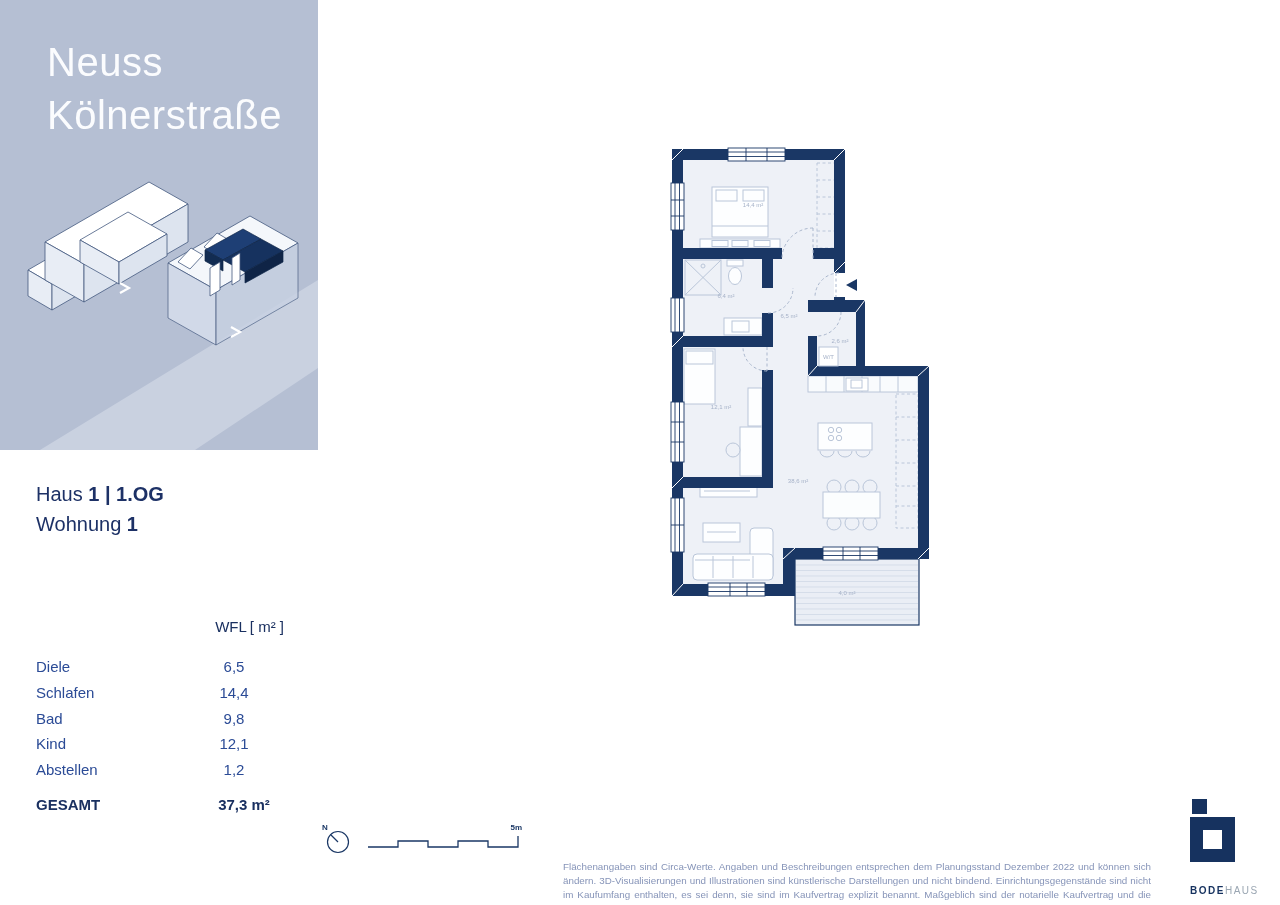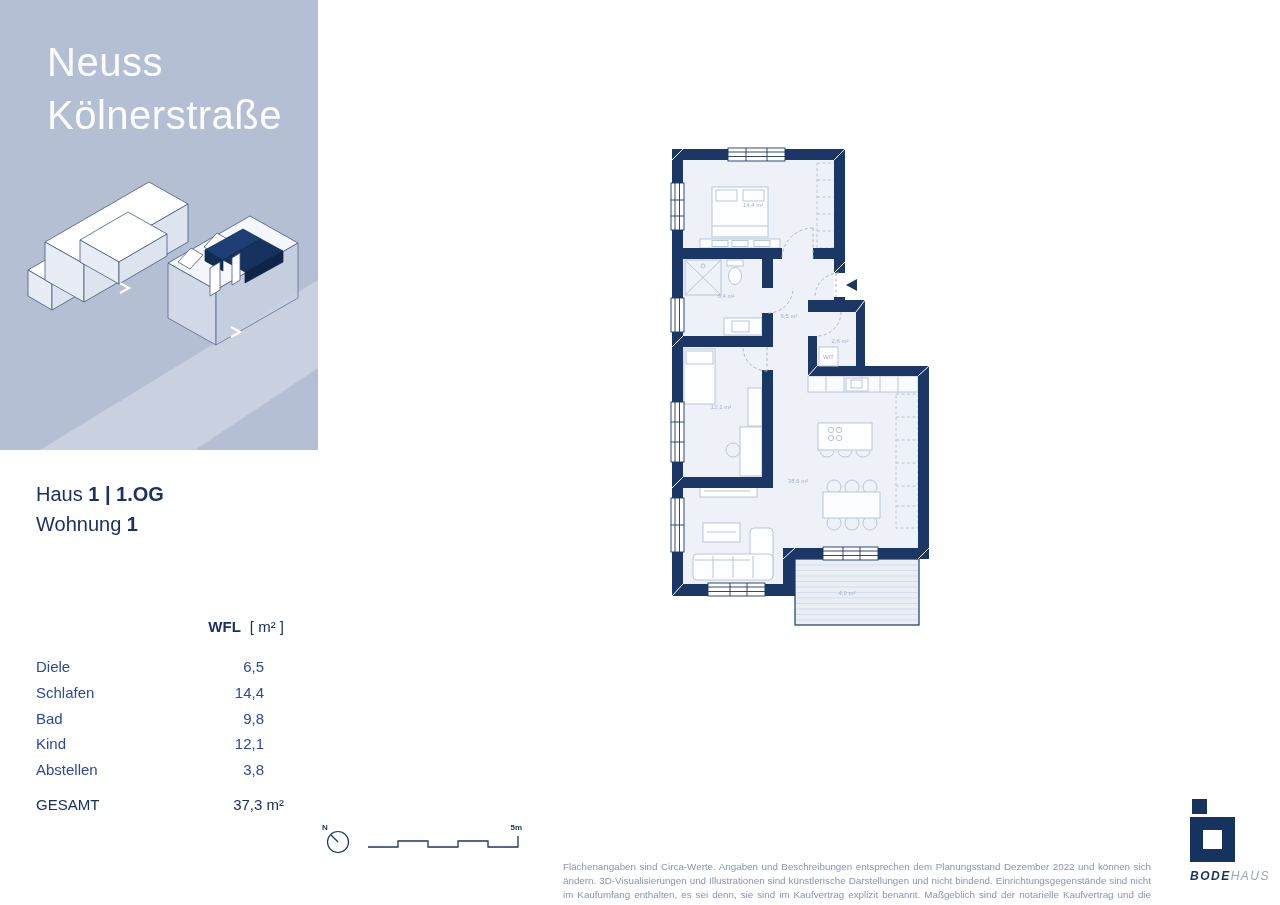--- a/index.html
+++ b/index.html
@@ -15,45 +15,45 @@
 
   
   .unit-info { position:absolute; left:36px; top:479px; color:#1d3166;
     font-size:20px; line-height:30px; }
   .unit-info b { font-weight:700;text-align:right; }
 
   
   .area-table { position:absolute; left:36px; top:618px; width:248px;
     color:#2b4b96; font-size:15px; }
   .at-header { text-align:right; color:#1a3060; font-size:15px; margin-bottom:19px; }
-  .at-header .hdr-title { font-weight:700; }
-  .at-header .hdr-unit { font-weight:400; margin-left:9px; }
+  .at-header .hdr-title { font-weight:400; }
+  .at-header .hdr-unit { font-weight:400; margin-left:3px; }
   .at-row { display:flex; align-items:center; height:25.7px; }
   .at-label { flex:1; }
-  .at-value { width:80px; text-align:right; padding-right:20px; }
+  .at-value { width:80px; text-align:center; padding-right:20px; }
   .at-total { display:flex; align-items:center; height:20px; margin-top:12px;
-    font-weight:400; color:#1a3060;gap:19px; }
+    font-weight:700; color:#1a3060;gap:19px; }
   .at-total .at-value { padding-right:0; }
 
   
   .floorplan { position:absolute; left:650px; top:140px; width:300px; height:500px; }
   .plan-label { fill:#a6b2c8; font-size:6px; font-family:"Liberation Sans",sans-serif; }
 
   
   .scalebar { position:absolute; left:315px; top:814px; width:215px; height:45px; }
   .scale-text { fill:#1a3765; font-size:8px; font-weight:700;
     font-family:"Liberation Sans",sans-serif; }
 
   
   .disclaimer { position:absolute; left:563px; top:860px; width:588px;
     color:#8694b8; font-size:9.8px; line-height:14.2px; text-align:justify; }
 
   
   .brand { position:absolute; left:1186px; top:795px; width:58px; }
-  .brand-name { margin-top:0; font-size:12px; letter-spacing:1.5px; padding-left:4px;font-style:italic; }
+  .brand-name { margin-top:16px; font-size:10px; letter-spacing:1.5px; padding-left:4px; }
   .brand-name .b1 { color:#16325f; font-weight:700; }
   .brand-name .b2 { color:#9aa6b2; font-weight:400; }
 </style>
 </head>
 <body>
 
 <div class="hero">
   <svg class="hero-scene" viewBox="0 0 318 450">
 
     <polygon points="40,450 195,450 318,368 318,280" fill="#c9d1e0"></polygon>
@@ -120,21 +120,21 @@
   <div class="at-row">
     <span class="at-label">Bad</span>
     <span class="at-value">9,8</span>
   </div>
   <div class="at-row">
     <span class="at-label">Kind</span>
     <span class="at-value">12,1</span>
   </div>
   <div class="at-row">
     <span class="at-label">Abstellen</span>
-    <span class="at-value">3,8</span>
+    <span class="at-value">1,2</span>
   </div>
   <div class="at-total">
     <span class="at-label">GESAMT</span>
     <span class="at-value">37,3 m²</span>
   </div>
 </div>
 
 <svg class="floorplan" viewBox="0 0 300 500">
 
   <g>

